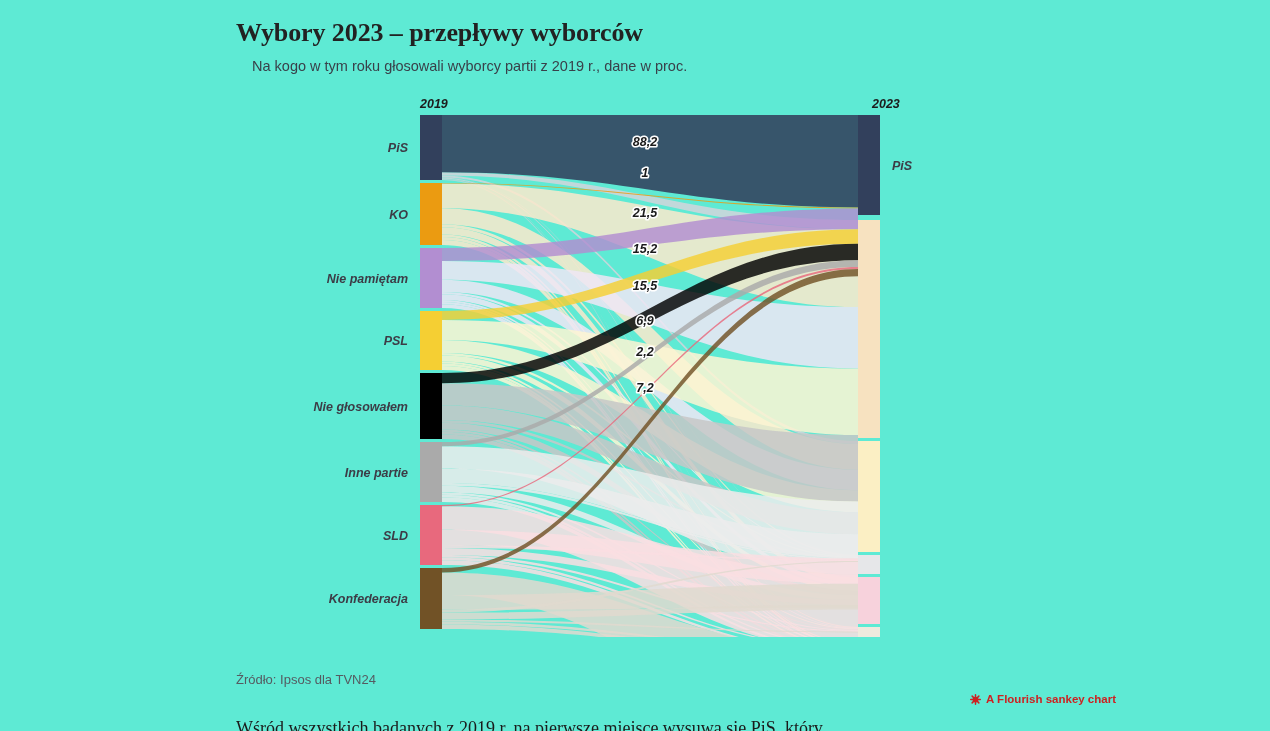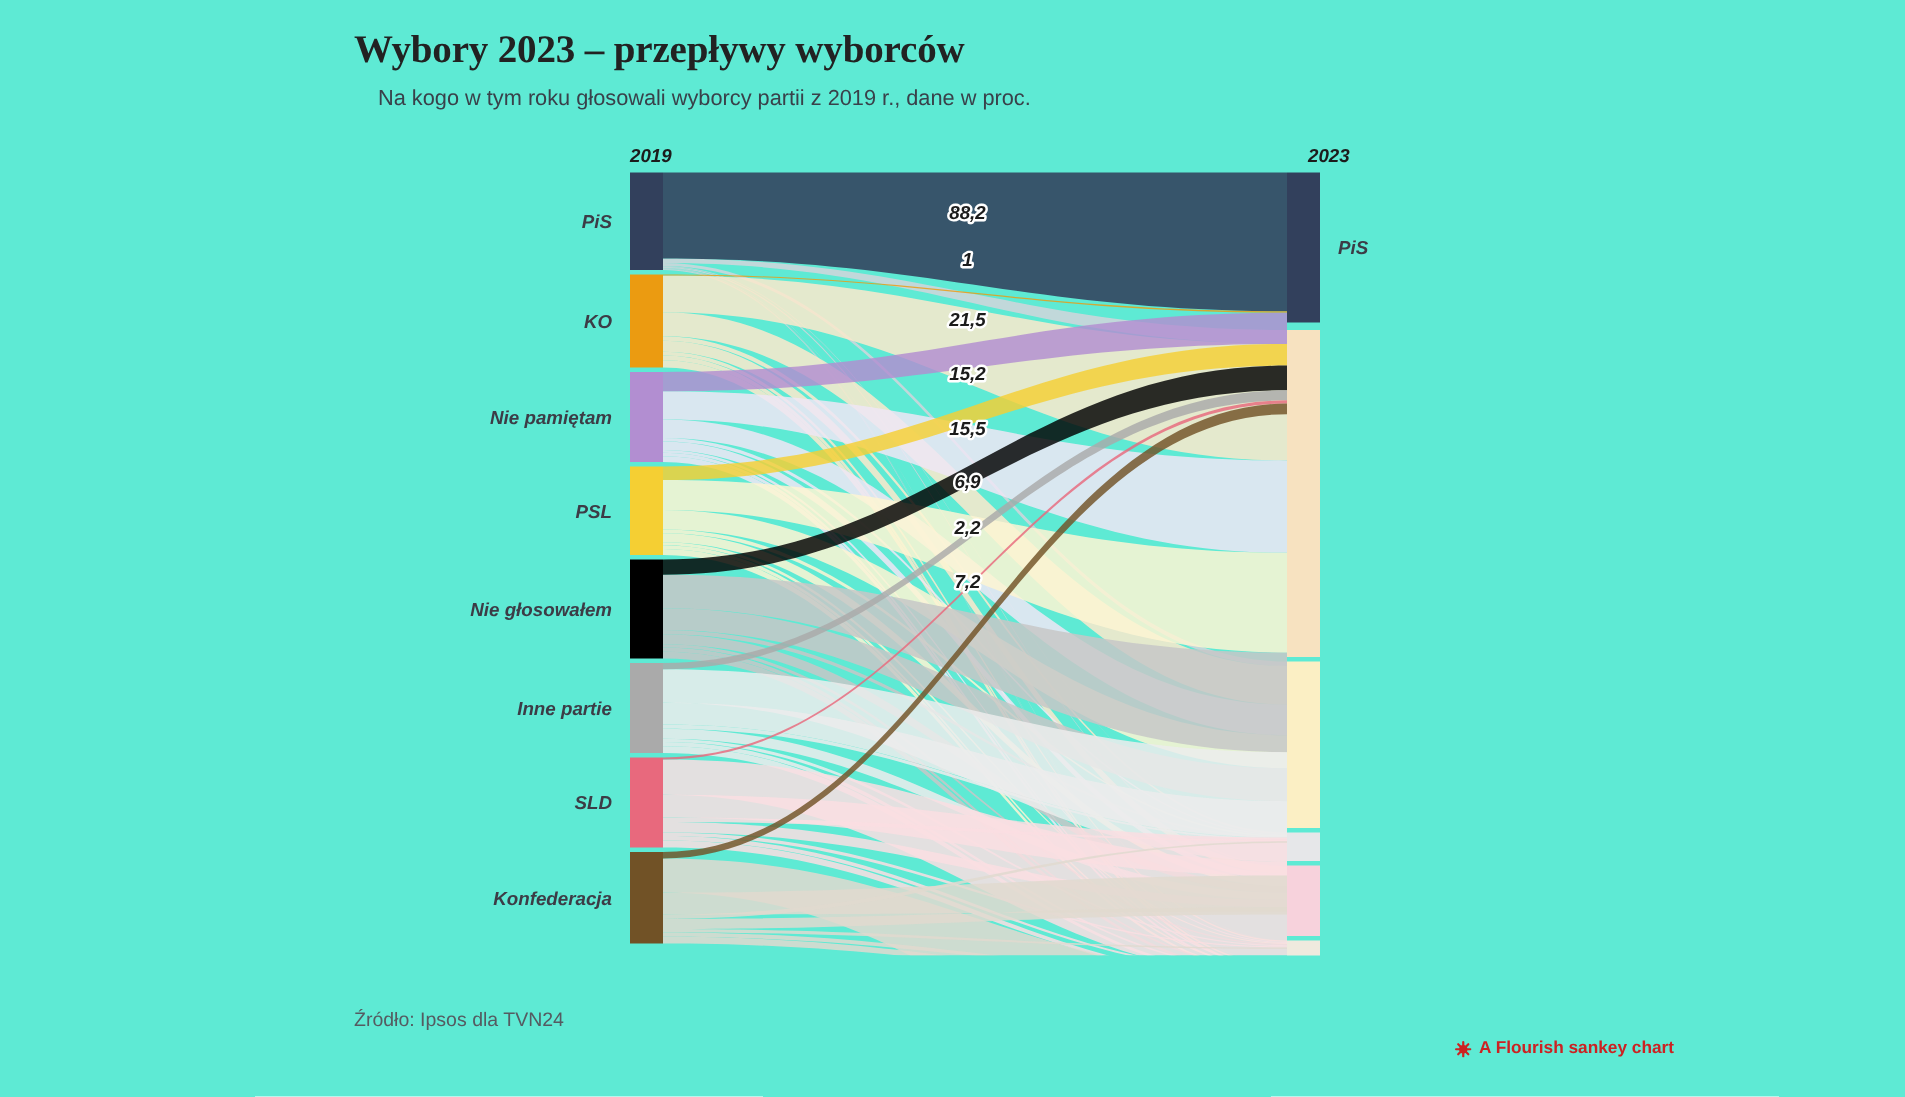--- a/index.html
+++ b/index.html
@@ -257,14 +257,15 @@
         <circle cx="6" cy="6" r="3.1"></circle>
         <rect x="5.2" y="0" width="1.6" height="12" rx="0.8"></rect>
         <rect x="5.2" y="0" width="1.6" height="12" rx="0.8" transform="rotate(45 6 6)"></rect>
         <rect x="5.2" y="0" width="1.6" height="12" rx="0.8" transform="rotate(90 6 6)"></rect>
         <rect x="5.2" y="0" width="1.6" height="12" rx="0.8" transform="rotate(135 6 6)"></rect>
       </g>
     </svg>
     <span>A Flourish sankey chart</span>
   </a>
 
+  <div class="page-text-clip">Wśród wszystkich badanych z 2019 r. na pierwsze miejsce wysuwa się PiS, który...</div>
 
 </div>
 
 </body></html>

